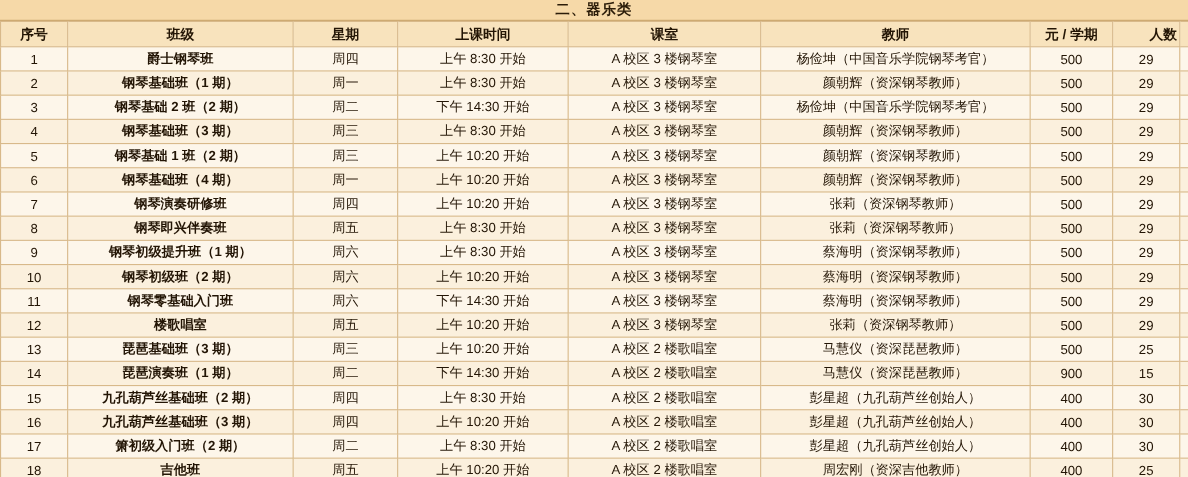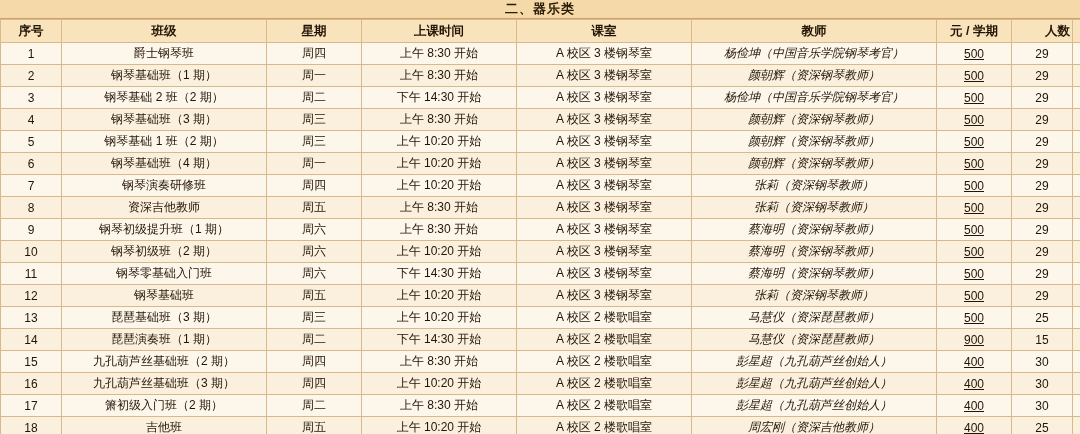--- a/index.html
+++ b/index.html
@@ -54,26 +54,26 @@
     font-size: 12.5px;
     height: 22px;
   }
   tbody tr:nth-child(odd) td {
     background: #fdf6ea;
   }
   tbody tr:nth-child(even) td {
     background: #fbf0dd;
   }
   td.c-seq { width: 56px; }
-  td.c-class { width: 200px; font-weight: normal; }
+  td.c-class { width: 200px; font-weight: bold; }
   td.c-week { width: 90px; text-align: center; }
   td.c-time { width: 150px; }
   td.c-room { width: 170px; }
-  td.c-teacher { width: 240px; font-style: italic; }
-  td.c-fee { width: 70px; text-decoration: underline; }
+  td.c-teacher { width: 240px; }
+  td.c-fee { width: 70px; }
   td.c-num { width: 56px; }
   td.c-note { width: 48px; }
   th.c-seq { width: 56px; }
   th.c-class { width: 200px; }
   th.c-week { width: 90px; }
   th.c-time { width: 150px; }
   th.c-room { width: 170px; }
   th.c-teacher { width: 240px; }
   th.c-fee { width: 70px; }
   th.c-num { width: 56px; text-align: right; }
@@ -171,21 +171,21 @@
           <td class="c-week">周四</td>
           <td class="c-time">上午 10:20 开始</td>
           <td class="c-room">A 校区 3 楼钢琴室</td>
           <td class="c-teacher">张莉（资深钢琴教师）</td>
           <td class="c-fee">500</td>
           <td class="c-num">29</td>
           <td class="c-note"></td>
         </tr>
         <tr>
           <td class="c-seq">8</td>
-          <td class="c-class">资深吉他教师</td>
+          <td class="c-class">钢琴即兴伴奏班</td>
           <td class="c-week">周五</td>
           <td class="c-time">上午 8:30 开始</td>
           <td class="c-room">A 校区 3 楼钢琴室</td>
           <td class="c-teacher">张莉（资深钢琴教师）</td>
           <td class="c-fee">500</td>
           <td class="c-num">29</td>
           <td class="c-note"></td>
         </tr>
         <tr>
           <td class="c-seq">9</td>
@@ -215,21 +215,21 @@
           <td class="c-week">周六</td>
           <td class="c-time">下午 14:30 开始</td>
           <td class="c-room">A 校区 3 楼钢琴室</td>
           <td class="c-teacher">蔡海明（资深钢琴教师）</td>
           <td class="c-fee">500</td>
           <td class="c-num">29</td>
           <td class="c-note"></td>
         </tr>
         <tr>
           <td class="c-seq">12</td>
-          <td class="c-class">钢琴基础班</td>
+          <td class="c-class">楼歌唱室</td>
           <td class="c-week">周五</td>
           <td class="c-time">上午 10:20 开始</td>
           <td class="c-room">A 校区 3 楼钢琴室</td>
           <td class="c-teacher">张莉（资深钢琴教师）</td>
           <td class="c-fee">500</td>
           <td class="c-num">29</td>
           <td class="c-note"></td>
         </tr>
         <tr>
           <td class="c-seq">13</td>

